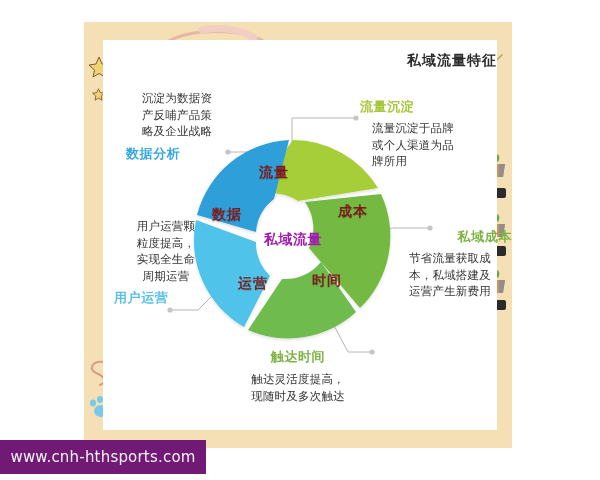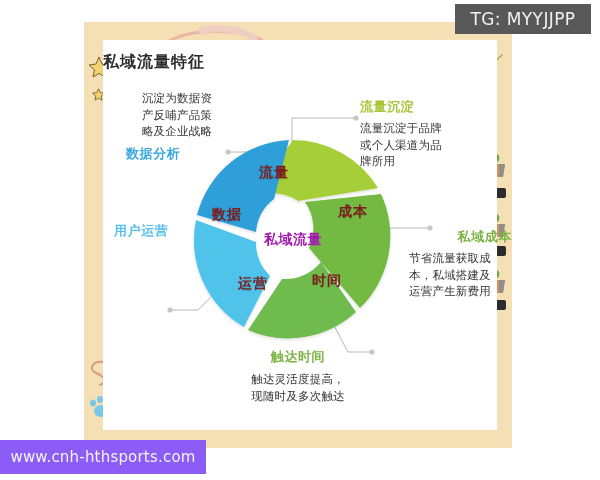--- a/index.html
+++ b/index.html
@@ -14,21 +14,21 @@
   .tg-badge{
     position:absolute;top:4px;left:455px;width:136px;height:30px;
     background:#585858;color:#f2f2f2;
     display:flex;align-items:center;justify-content:center;
     font-size:17px;letter-spacing:.4px;
   }
 
   
   .url-bar{
     position:absolute;left:0;top:440px;width:206px;height:34px;
-    background:#8b5cf6;color:#f4f4f4;
+    background:#701a75;color:#f4f4f4;
     display:flex;align-items:center;justify-content:center;
     font-size:15px;letter-spacing:.2px;
   }
 
   
   .frame{
     position:absolute;left:84px;top:22px;width:428px;height:426px;
     background:#f4e0b4;
   }
   .frame-inner{
@@ -45,22 +45,22 @@
   .arc-pink{left:150px;top:24px;}
   .corner-tick{left:484px;top:52px;}
 
   .pot{position:absolute;left:487px;width:22px;height:26px;}
   .pot1{top:152px;} .pot2{top:212px;} .pot3{top:268px;}
   .gad{position:absolute;left:490px;width:16px;height:10px;background:#2b2b2b;border-radius:2px;}
   .gad1{top:188px;} .gad2{top:246px;} .gad3{top:300px;}
 
   
   .title{
-    position:absolute;left:103px;top:52px;width:394px;text-align:left;
-    font-size:16px;font-weight:bold;color:#2d2d2d;letter-spacing:1px;
+    position:absolute;left:103px;top:52px;width:394px;text-align:right;
+    font-size:14px;font-weight:bold;color:#2d2d2d;letter-spacing:1px;
   }
 
   
   .donut{position:absolute;left:188px;top:135px;width:210px;height:210px;}
   .donut-center{
     position:absolute;left:188px;top:135px;width:210px;height:210px;
     display:flex;align-items:center;justify-content:center;
     font-size:14px;font-weight:bold;color:#a21caf;letter-spacing:.5px;
     pointer-events:none;
   }
@@ -91,21 +91,21 @@
   .c-data{left:126px;top:90px;width:102px;text-align:center;}
   .c-data .tag{color:#3aa8e0;margin-top:5px;text-align:left;}
 
   
   .c-user{left:114px;top:218px;width:104px;text-align:center;}
   .c-user .tag{color:#58c0ea;margin-top:4px;text-align:left;}
 
   
   .c-flow{left:360px;top:98px;width:118px;}
   .c-flow .tag{color:#a7c639;margin-bottom:4px;}
-  .c-flow .body{text-align:left;}
+  .c-flow .body{text-align:left;margin-left:12px;}
 
   
   .c-cost{left:388px;top:228px;width:124px;}
   .c-cost .tag{color:#7cb342;margin-bottom:4px;margin-left:42px;text-align:right;}
   .c-cost .body{text-align:center;}
 
   
   .c-time{left:228px;top:348px;width:140px;text-align:center;}
   .c-time .tag{color:#7cb342;margin-bottom:5px;}
 </style>
@@ -215,20 +215,26 @@
   <div class="callout c-data">
     <div class="body">
       <div>沉淀为数据资</div>
       <div>产反哺产品策</div>
       <div>略及企业战略</div>
     </div>
     <div class="tag" style="color: rgb(58, 168, 224);">数据分析</div>
   </div>
 
   <div class="callout c-user">
+    <div class="body">
+      <div>用户运营颗</div>
+      <div>粒度提高，</div>
+      <div>实现全生命</div>
+      <div>周期运营</div>
+    </div>
     <div class="tag" style="color: rgb(88, 192, 234);">用户运营</div>
   </div>
 
   <div class="callout c-flow">
     <div class="tag" style="color: rgb(167, 198, 57);">流量沉淀</div>
     <div class="body">
       <div>流量沉淀于品牌</div>
       <div>或个人渠道为品</div>
       <div>牌所用</div>
     </div>
@@ -244,16 +250,15 @@
   </div>
 
   <div class="callout c-time">
     <div class="tag" style="color: rgb(124, 179, 66);">触达时间</div>
     <div class="body">
       <div>触达灵活度提高，</div>
       <div>现随时及多次触达</div>
     </div>
   </div>
 
-  <div class="tg-badge">TG: MYYJJPP</div>
   <div class="url-bar">www.cnh-hthsports.com</div>
 
 </div>
 
 </body></html>

